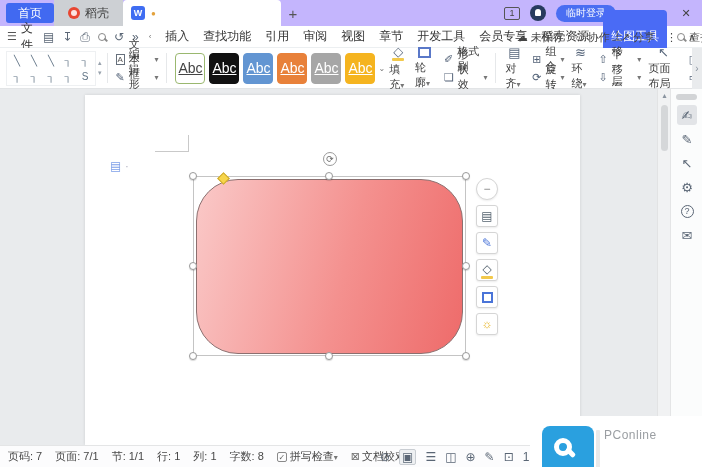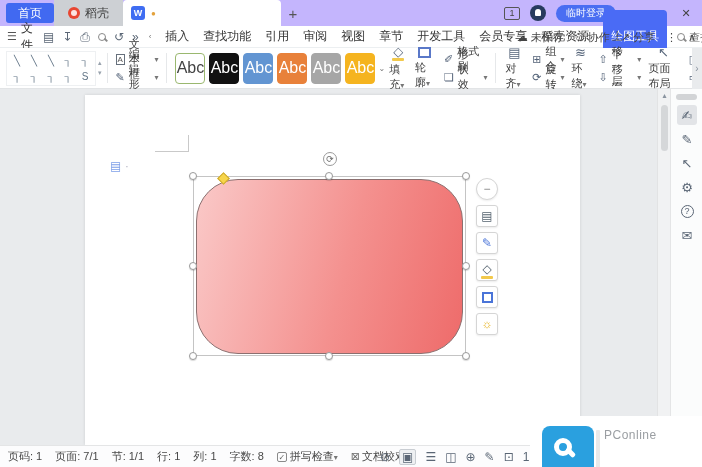--- a/index.html
+++ b/index.html
@@ -44,21 +44,21 @@
   .vdiv { width:1px; height:30px; background:#e6e8ea; margin:0 5px; flex:none; }
   .lines-gallery { display:grid; grid-template-columns:repeat(5,16px); grid-auto-rows:15px; gap:1px; margin-left:6px; border:1px solid #eef0f2; padding:1px 2px; }
   .lines-gallery span { color:#5f7284; font-size:10px; text-align:center; line-height:15px; }
   .gal-arrows { display:flex; flex-direction:column; gap:2px; margin-left:2px; color:#98a2ad; font-size:7px; }
   .two-row { display:flex; flex-direction:column; gap:2px; }
   .mini-btn { display:flex; align-items:center; gap:4px; font-size:11px; color:#3b3b3b; padding:0 3px; height:16px; }
   .mini-btn .ic { color:#56657a; font-size:11px; }
   .tbox-ic { display:inline-block; width:13px; height:11px; border:1px solid #66707c; font-size:8px; line-height:9px; text-align:center; color:#555; }
   .caret { font-size:8px; color:#777; }
   .abc-gallery { display:flex; gap:4px; margin:0 3px; }
-  .abc { width:30px; height:31px; border-radius:4px; font-size:16px; display:flex; align-items:center; justify-content:center; }
+  .abc { width:30px; height:31px; border-radius:4px; font-size:14px; display:flex; align-items:center; justify-content:center;text-decoration:underline; }
   .big-btn { display:flex; flex-direction:column; align-items:center; justify-content:center; gap:2px; padding:0 4px; font-size:11px; color:#3b3b3b; }
   .big-btn .ic { font-size:13px; color:#56657a; line-height:13px; }
   .fillicon { position:relative; display:inline-block; padding:0 1px 2px 1px; }
   .fillicon::after { content:""; position:absolute; left:0; right:0; bottom:-1px; height:3px; background:#f2c94c; border-radius:1px; }
   .outl-ic { display:inline-block; width:13px; height:11px; border:2px solid #5a78c8; }
   .sq-ic { display:inline-block; width:11px; height:11px; border:2px solid #4a74d8; }
   .tb-chevron { position:absolute; right:0; top:0; width:10px; height:41px; background:#e9ebed; color:#8a94a0; font-size:10px; display:flex; align-items:center; justify-content:center; }
 
   
   .canvas { position:absolute; left:0; top:89px; width:702px; height:356px; background:#e9ebed; overflow:hidden; }
@@ -335,21 +335,21 @@
       <span class="rail-ic" style="top:64px;">↖</span>
       <span class="rail-ic" style="top:88px;">⚙</span>
       <span class="rail-ic" style="top:112px;">
           <span class="qm">?</span>
         </span>
       <span class="rail-ic" style="top:136px;">✉</span>
     </div>
   </div>
 
   <div class="statusbar">
-    <span>页码: 1</span>
+    <span>页码: 7</span>
     <span>页面: 7/1</span>
     <span>节: 1/1</span>
     <span>行: 1</span>
     <span>列: 1</span>
     <span>字数: 8</span>
     <span>
       <span class="chk">✓</span><span>拼写检查</span><span class="caret">▾</span>
     </span>
     <span>
       <span class="sb-ic">⊠</span><span>文档校对</span>

